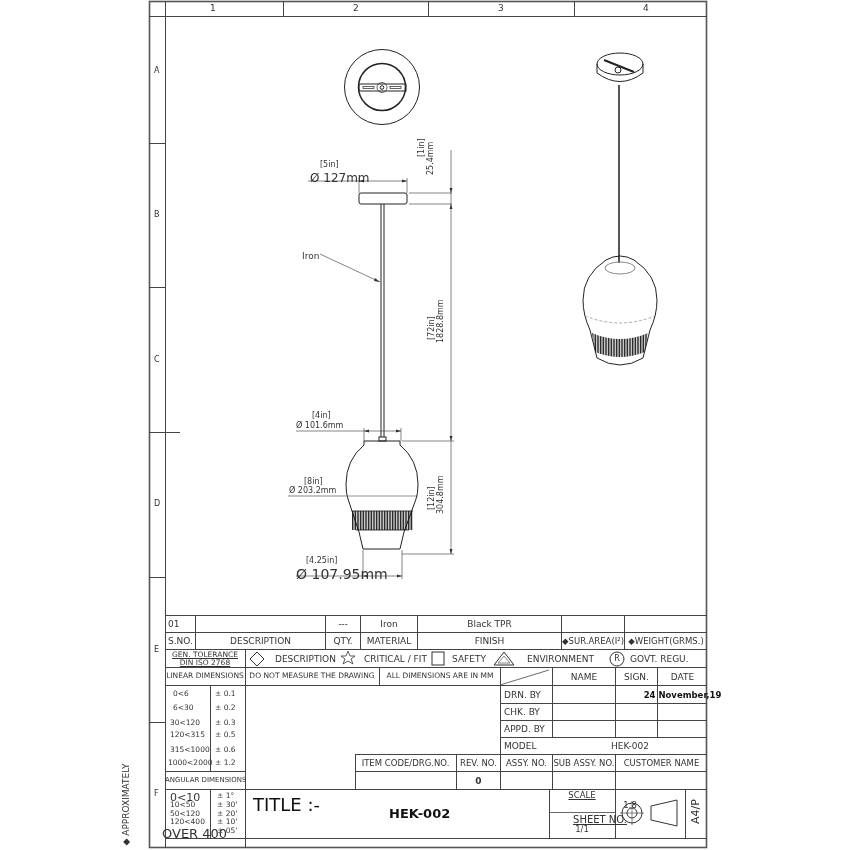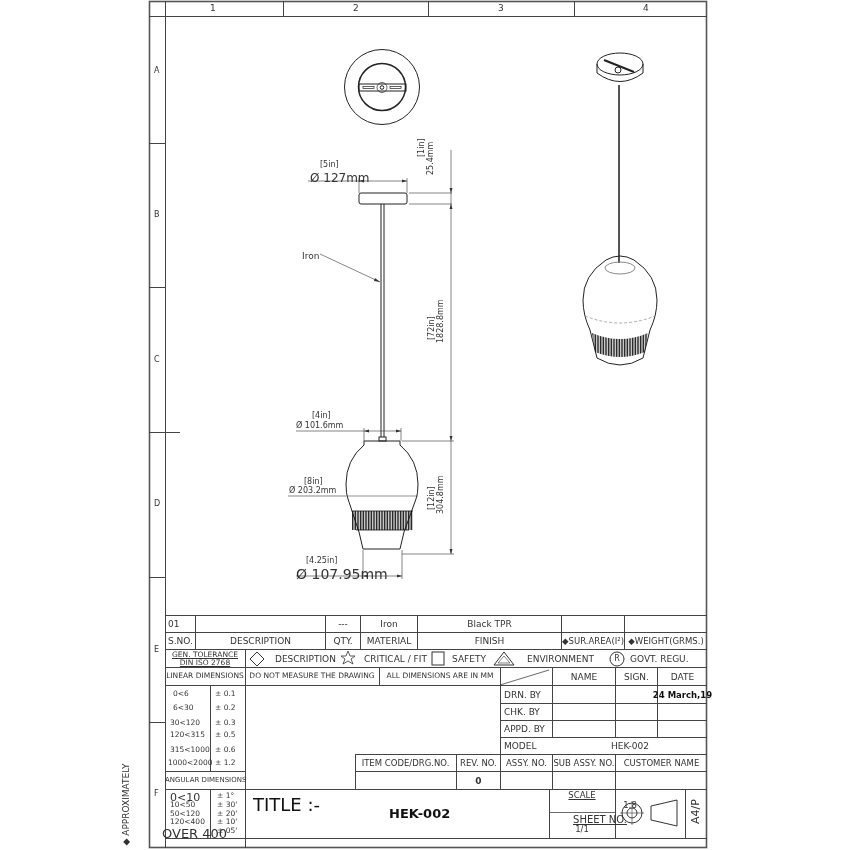--- a/index.html
+++ b/index.html
@@ -287,21 +287,21 @@
   <div class="t" style="left:217px;top:818px;font-size:7.5px;">± 10'</div>
   <div class="t" style="left:162px;top:827px;font-size:13px;">OVER 400</div>
   <div class="t" style="left:217px;top:827px;font-size:7.5px;">± 05'</div>
 </div>
 
 <div class="cell" style="left:553px;top:668px;width:62px;height:17px;">NAME</div>
 <div class="cell" style="left:616px;top:668px;width:41px;height:17px;">SIGN.</div>
 <div class="cell" style="left:658px;top:668px;width:49px;height:17px;">DATE</div>
 
 <div class="cell left" style="left:501px;top:686px;width:51px;height:17px;">DRN. BY</div>
-<div class="cell bold" style="left:658px;top:686px;width:49px;height:17px;font-size:8.5px;color:#111;">24 March,19</div>
+<div class="cell bold" style="left:658px;top:686px;width:49px;height:17px;font-size:8.5px;color:#111;">24 November,19</div>
 <div class="cell left" style="left:501px;top:704px;width:51px;height:16px;">CHK. BY</div>
 <div class="cell left" style="left:501px;top:721px;width:51px;height:16px;">APPD. BY</div>
 <div class="cell left" style="left:501px;top:738px;width:51px;height:16px;">MODEL</div>
 <div class="cell" style="left:553px;top:738px;width:154px;height:16px;">HEK-002</div>
 
 <div class="cell" style="left:355px;top:755px;width:101px;height:16px;font-size:8.5px;text-align:center;">ITEM CODE/DRG.NO.</div>
 <div class="cell" style="left:457px;top:755px;width:43px;height:16px;font-size:8.5px;">REV. NO.</div>
 <div class="cell" style="left:501px;top:755px;width:51px;height:16px;font-size:8.5px;">ASSY. NO.</div>
 <div class="cell" style="left:553px;top:755px;width:62px;height:16px;font-size:8.5px;">SUB ASSY. NO.</div>
 <div class="cell" style="left:616px;top:755px;width:91px;height:16px;font-size:8.5px;">CUSTOMER NAME</div>

